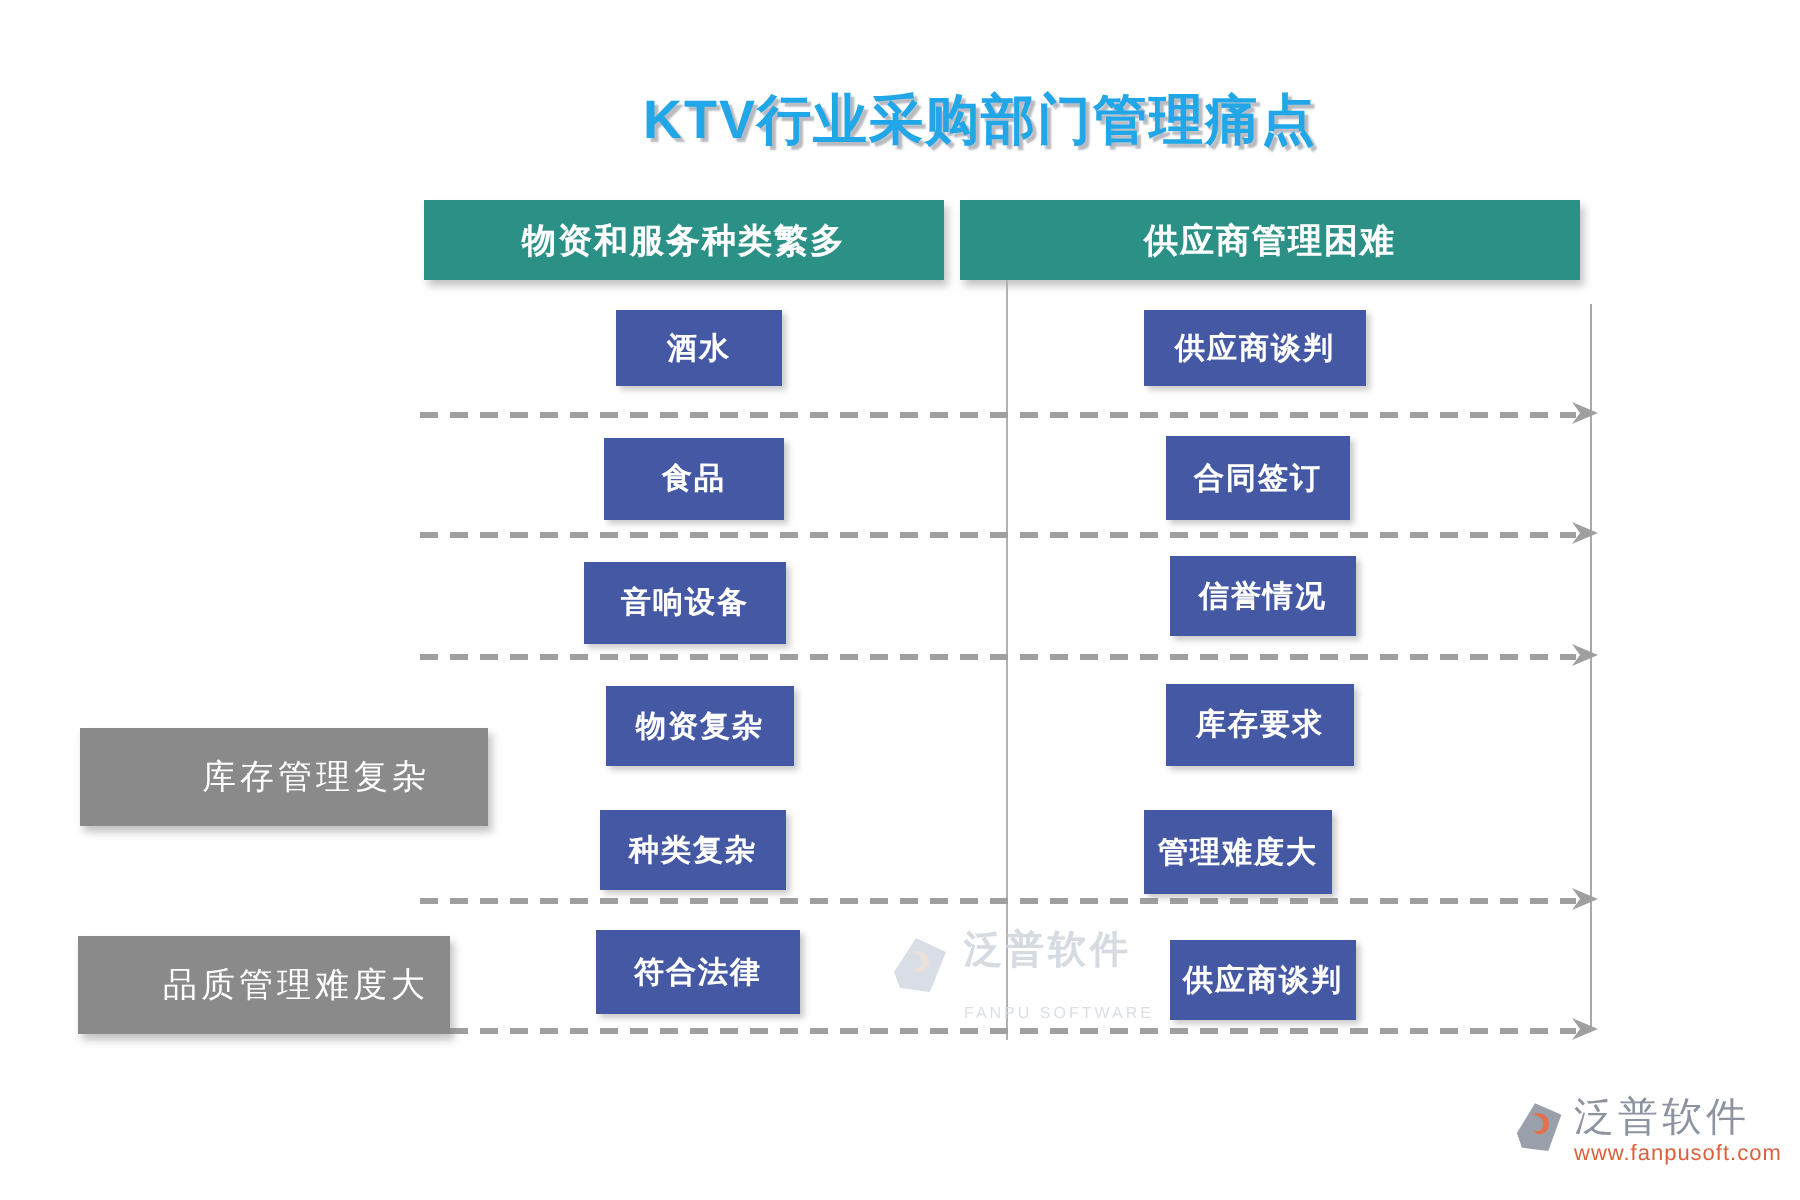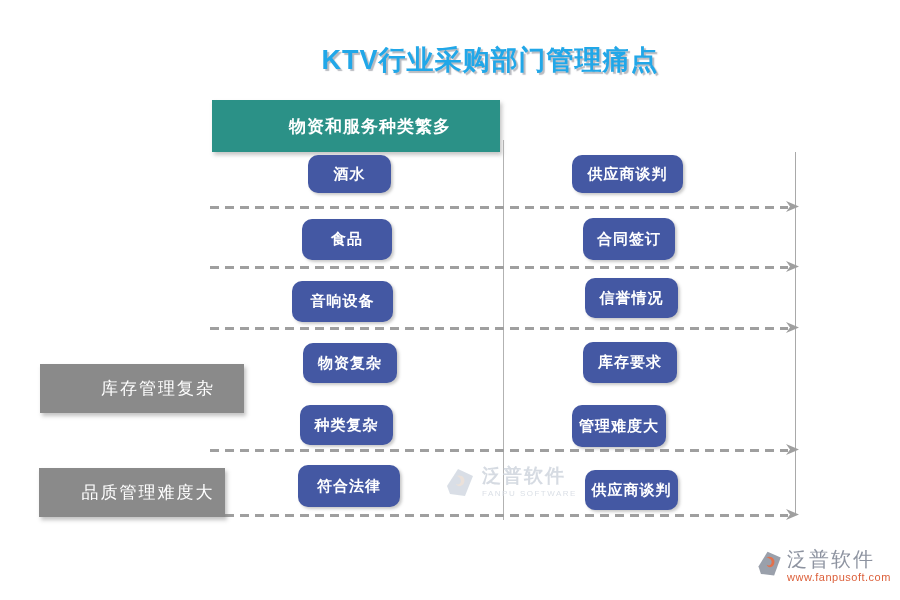--- a/index.html
+++ b/index.html
@@ -7,34 +7,32 @@
     position:relative;width:900px;height:600px;background:#ffffff;overflow:hidden;
     font-family:"Liberation Sans", sans-serif;
   }
   .title{
     position:absolute;left:0;top:42px;width:100%;text-align:center;
     font-size:27px;font-weight:bold;letter-spacing:1px;color:#21a7e8;
     text-shadow:2px 2px 1px rgba(125,130,140,0.55);
     padding-left:40px;
   }
   .col-header{
-    position:absolute;height:52px;background:#2b9187;color:#ffffff;
+    position:absolute;height:40px;background:#2b9187;color:#ffffff;
     display:flex;align-items:center;justify-content:center;
     font-size:17px;font-weight:bold;letter-spacing:1px;
     box-shadow:2px 3px 4px rgba(110,110,110,0.40);
-    padding-left:28px;
   }
   .header-left{left:212px;top:100px;width:260px;}
   .header-right{left:480px;top:100px;width:310px;}
   .item-box{
     position:absolute;background:#4458a3;color:#ffffff;
     display:flex;align-items:center;justify-content:center;
     font-size:15px;font-weight:bold;letter-spacing:1px;
     box-shadow:2px 2px 3px rgba(120,120,120,0.40);
-    border-radius:10px;
   }
   .side-box{
     position:absolute;background:#8a8a8a;color:#ffffff;
     display:flex;align-items:center;justify-content:center;
     font-family:"DejaVu Serif", serif;
     font-size:17px;letter-spacing:2px;
     box-shadow:2px 3px 4px rgba(120,120,120,0.45);
     padding-left:32px;
   }
   .arrow{
@@ -44,36 +42,37 @@
   .arrow-head{position:absolute;right:-12px;top:-5px;line-height:0;}
   .vline{position:absolute;width:1px;background:#b2b2b2;}
   .divider-mid{left:503px;top:140px;height:380px;}
   .divider-right{left:795px;top:152px;height:363px;background:#a9a9a9;}
   .watermark{
     position:absolute;left:443px;top:466px;display:flex;align-items:flex-start;gap:5px;
     opacity:0.85;pointer-events:none;
   }
   .watermark .wm-text{display:flex;flex-direction:column;line-height:1;}
   .watermark .wm-brand{font-size:19px;font-weight:bold;color:#cfd5de;letter-spacing:2px;}
-  .watermark .wm-sub{font-size:8px;color:#d4dae2;letter-spacing:1.5px;margin-top:5px;}
+  .watermark .wm-sub{font-size:8px;color:#d4dae2;letter-spacing:1.5px;margin-top:18px;}
   .footer-logo{
     position:absolute;left:756px;top:549px;display:flex;align-items:flex-start;gap:3px;
   }
   .footer-logo .fl-text{display:flex;flex-direction:column;line-height:1;}
   .footer-logo .fl-brand{font-size:20px;color:#8d93a0;letter-spacing:2px;font-weight:500;}
   .footer-logo .fl-url{font-size:11px;color:#dc5f3a;letter-spacing:0.5px;margin-top:3px;}
 </style>
 </head>
 <body>
 
 <div id="canvas">
 
   <div class="title">KTV行业采购部门管理痛点</div>
 
   <div class="col-header header-left">物资和服务种类繁多</div>
+  <div class="col-header header-right">供应商管理困难</div>
 
   <div class="vline divider-mid"></div>
   <div class="vline divider-right"></div>
 
   <div class="arrow" style="top:206px">
     <span class="arrow-head"><svg width="14" height="12" viewBox="0 0 14 12">
           <path d="M0,0 L13,5.5 L0,11 L4,5.5 Z" fill="#9f9f9f"></path>
         </svg></span>
   </div>
   <div class="arrow" style="top:266px">

